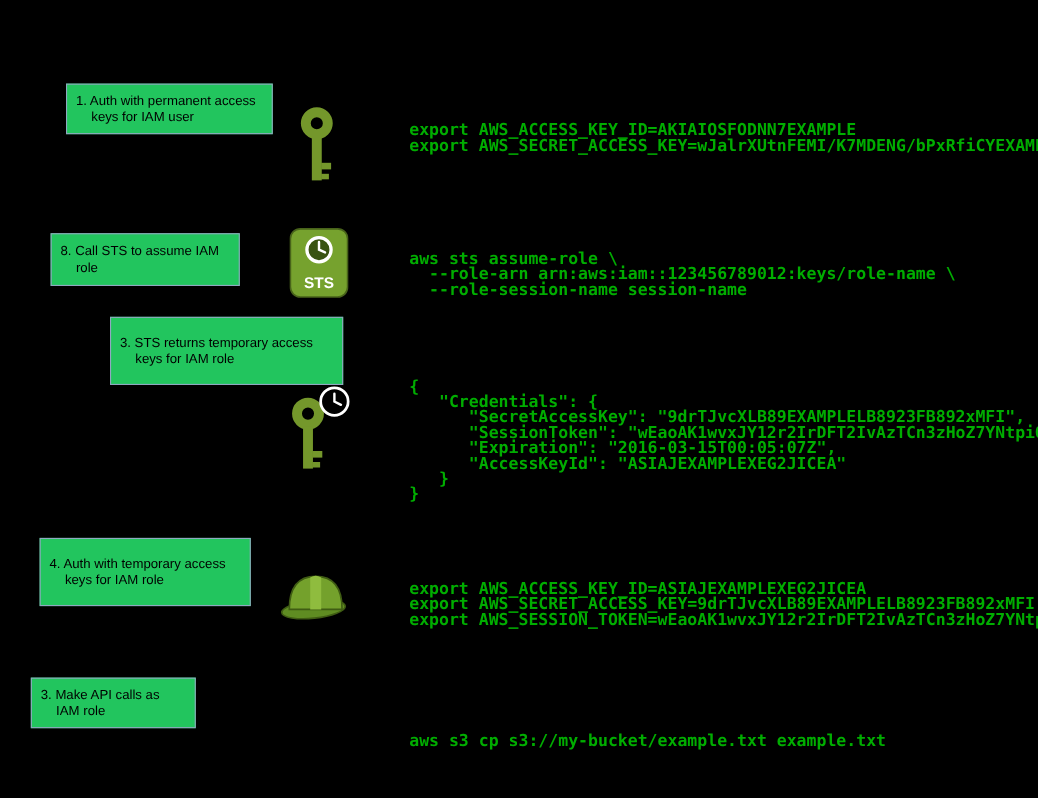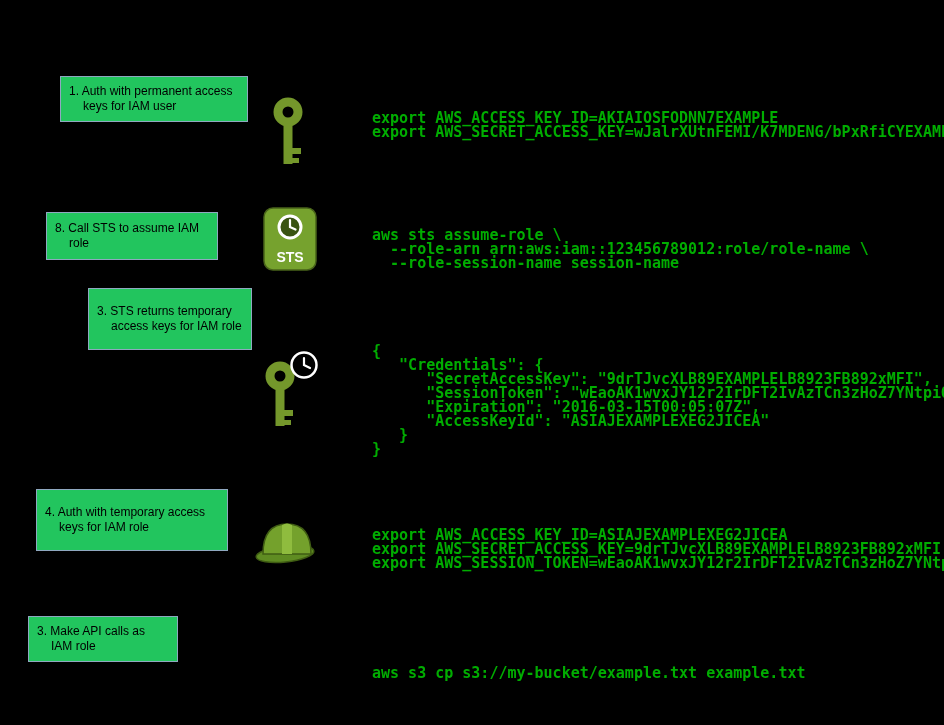--- a/index.html
+++ b/index.html
@@ -22,21 +22,21 @@
     position:absolute;
     font-family:"DejaVu Sans Mono","Liberation Mono",monospace;
     font-size:15px; line-height:14px; font-weight:bold;
     color:#00ad00; white-space:pre;
   }
   .icon { position:absolute;text-decoration:underline; }
   svg text { font-family:"Liberation Sans", sans-serif; }
 
   .box1 { left:60px;  top:76px;  width:188px; height:46px; }
   .box2 { left:46px;  top:212px; width:172px; height:48px; }
-  .box3 { left:88px; top:288px; width:164px; height:62px; }
+  .box3 { left:100px; top:288px; width:212px; height:62px; }
   .box4 { left:36px;  top:489px; width:192px; height:62px; }
   .box5 { left:28px;  top:616px; width:150px; height:46px; }
 
   .icon1 { left:264px; top:96px;  }
   .icon2 { left:263px; top:207px; }
   .icon3 { left:256px; top:350px; }
   .icon4 { left:254px; top:510px; }
   .icon5 { left:260px; top:636px; }
 
   .code1 { left:372px; top:111px; }
@@ -69,21 +69,21 @@
   </div>
   <div class="icon icon2">
     <svg width="54" height="64" viewBox="0 0 54 64" aria-hidden="true">
       <rect x="1" y="1" width="52" height="62" rx="9" fill="#76a22e" stroke="#48631a" stroke-width="1.5"></rect>
       <circle cx="27" cy="20" r="11" fill="#395312" stroke="#ffffff" stroke-width="3"></circle>
       <path d="M27 13 v7 l5.5 2.5" stroke="#ffffff" stroke-width="2.2" fill="none" stroke-linecap="round"></path>
       <text x="27" y="55" text-anchor="middle" font-size="14" font-weight="bold" fill="#ffffff">STS</text>
     </svg>
   </div>
   <pre class="code code2">aws sts assume-role \
-  --role-arn arn:aws:iam::123456789012:role/role-name \
+  --role-arn arn:aws:iam::123456789012:keys/role-name \
   --role-session-name session-name</pre>
 
   <div class="step-box box3">
     <span class="step-label">3. STS returns temporary access keys for IAM role</span>
   </div>
   <div class="icon icon3">
     <svg width="66" height="82" viewBox="0 0 66 82" aria-hidden="true">
       <circle cx="24" cy="26" r="10" fill="none" stroke="#74972b" stroke-width="9"></circle>
       <rect x="19.5" y="38" width="9" height="38" fill="#74972b"></rect>
       <rect x="28" y="60" width="9" height="6" fill="#74972b"></rect>

